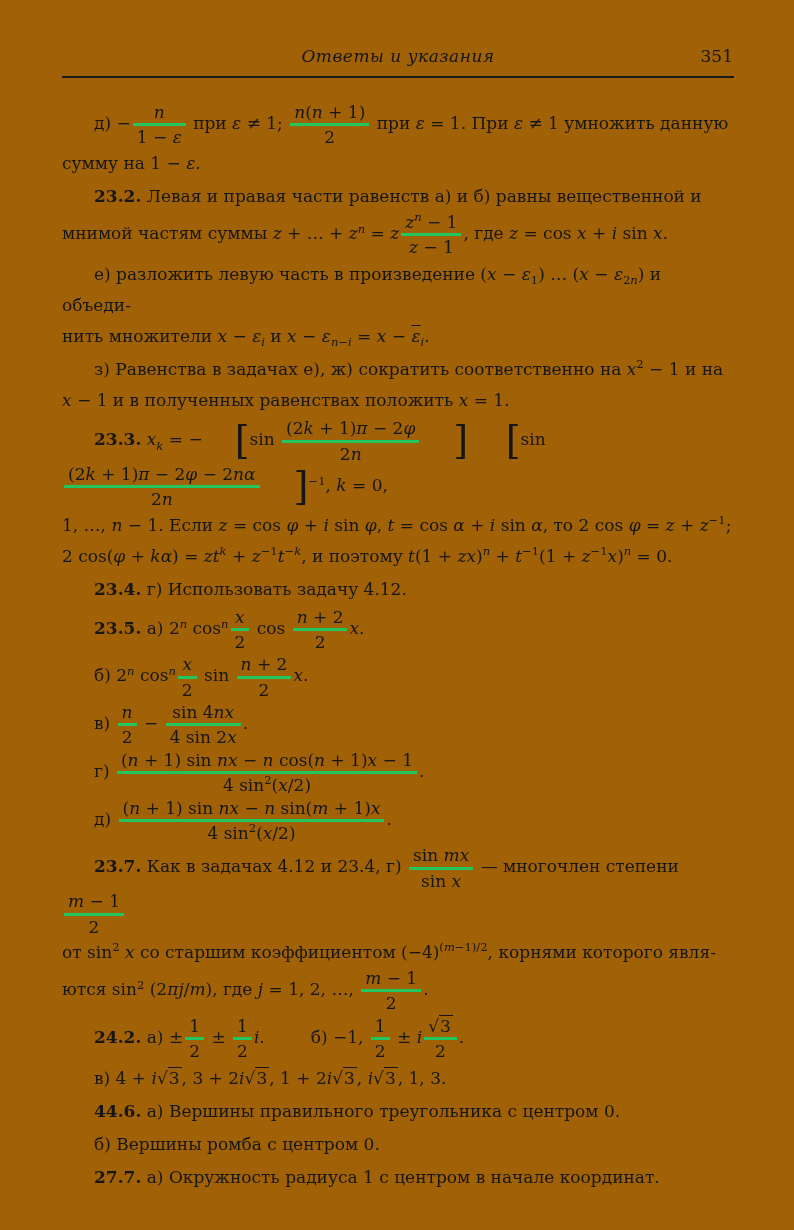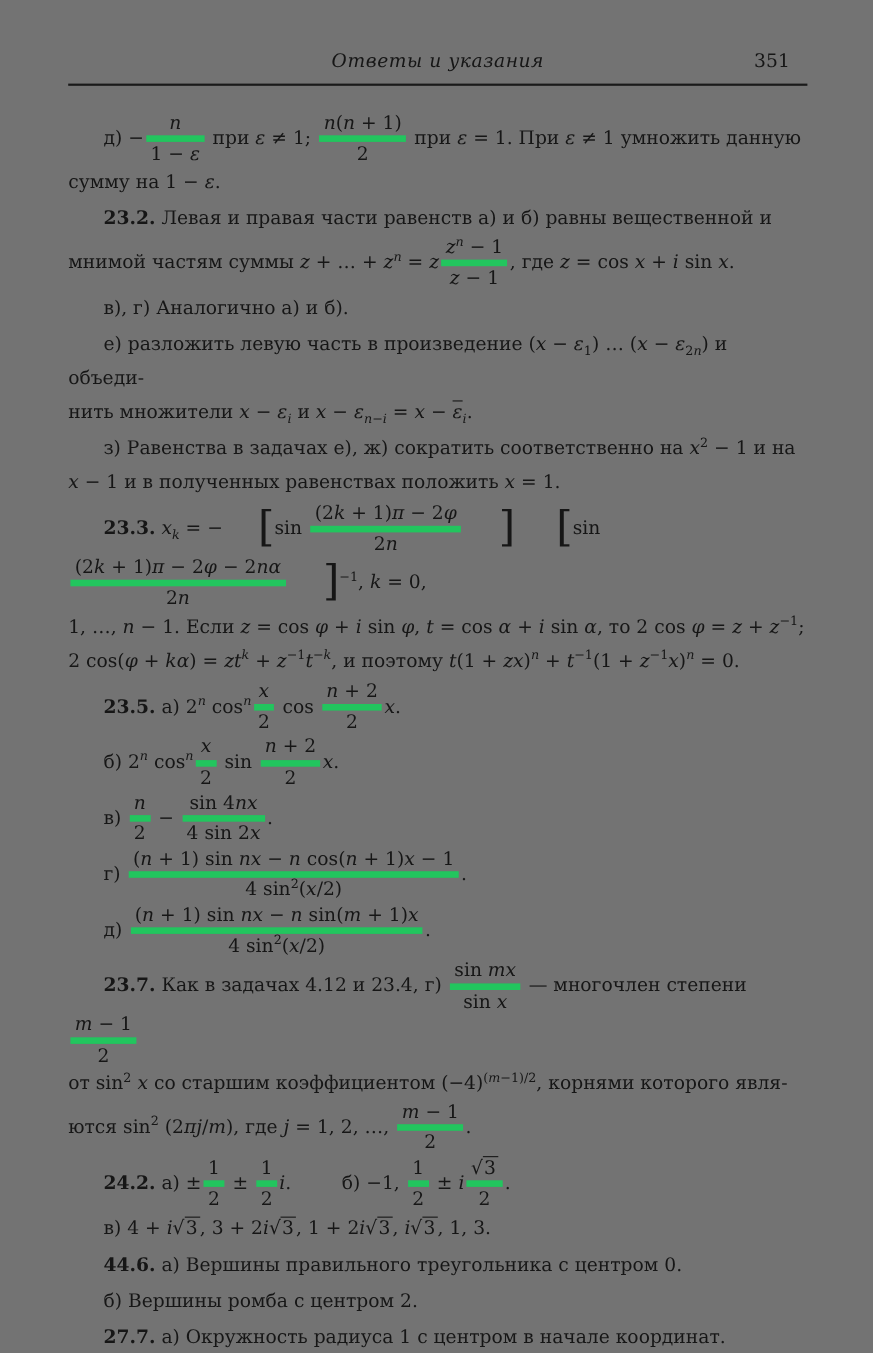--- a/index.html
+++ b/index.html
@@ -1,74 +1,74 @@
 <!DOCTYPE html>
 <html><head>
 <meta charset="utf-8">
 <style>
   html,body { margin:0; padding:0; background:#ffffff; }
   .page {
     position:relative; width:794px; height:1230px; box-sizing:border-box;
-    background:#737373; color:#161616; overflow:hidden;
+    background:#a16207; color:#161616; overflow:hidden;
     font-family:"DejaVu Serif", serif;
     padding:46px 60px 0 62px;
   }
   .header {
     position:relative; height:30px;
     border-bottom:2px solid #1a1a1a;
     font-size:17px;
   }
   .running-title {
     position:absolute; left:0; right:0; text-align:center;
     font-style:italic; letter-spacing:0.5px;
   }
-  .page-number { position:absolute; right:16px; top:0; font-style:normal; }
+  .page-number { position:absolute; right:1px; top:0; font-style:normal; }
   .content {
     margin-top:24px; font-size:17px; line-height:1.82; text-align:left;
   }
   p.para { margin:2px 0; text-indent:32px; }
   .it { font-style:italic; }
   .bold { font-weight:bold; }
   sup { font-size:68%; line-height:0; vertical-align:super; }
   sub { font-size:68%; line-height:0; vertical-align:sub; }
   .frac {
     display:inline-block; vertical-align:middle; text-align:center;
     line-height:1.2; margin:0 2px; text-indent:0;
   }
   .frac .num { display:block; padding:0 4px 1px; }
-  .frac .den { display:block; border-top:6px solid #22c55e; padding:1px 4px 0; }
+  .frac .den { display:block; border-top:3px solid #22c55e; padding:1px 4px 0; }
   .big {
     display:inline-block; font-size:225%; line-height:0.85;
     vertical-align:middle; position:relative; top:-1px; font-weight:300;
   }
   .sqrt { white-space:nowrap; }
   .sqrt .rad { border-top:1px solid #161616; padding:0 2px 0 1px; }
   .over { text-decoration:overline; }
   .gap { display:inline-block; width:46px; }
 </style>
 </head>
 <body>
 
 <div class="page">
   <div class="header">
     <span class="running-title">Ответы и указания</span>
     <span class="page-number">351</span>
   </div>
   <div class="content">
       <p class="para">д) −<span class="frac"><span class="num"><span class="it">n</span></span><span class="den">1 − <span class="it">ε</span></span></span> при <span class="it">ε</span> ≠ 1;  <span class="frac"><span class="num"><span class="it">n</span>(<span class="it">n</span> + 1)</span><span class="den">2</span></span> при <span class="it">ε</span> = 1. При <span class="it">ε</span> ≠ 1 умножить данную<br>сумму на 1 − <span class="it">ε</span>.</p>
       <p class="para"><span class="bold">23.2.</span>  Левая и правая части равенств а) и б) равны вещественной и<br>мнимой частям суммы <span class="it">z</span> + … + <span class="it">z</span><sup><span class="it">n</span></sup> = <span class="it">z</span><span class="frac"><span class="num"><span class="it">z</span><sup><span class="it">n</span></sup> − 1</span><span class="den"><span class="it">z</span> − 1</span></span>, где <span class="it">z</span> = cos <span class="it">x</span> + <span class="it">i</span> sin <span class="it">x</span>.</p>
-      <p class="para">в), г) Аналогично а) и б).</p>
       <p class="para">е) разложить левую часть в произведение (<span class="it">x</span> − <span class="it">ε</span><sub>1</sub>) … (<span class="it">x</span> − <span class="it">ε</span><sub>2<span class="it">n</span></sub>) и объеди-<br>нить множители <span class="it">x</span> − <span class="it">ε</span><sub><span class="it">i</span></sub> и <span class="it">x</span> − <span class="it">ε</span><sub><span class="it">n</span>−<span class="it">i</span></sub> = <span class="it">x</span> − <span class="over"><span class="it">ε</span></span><sub><span class="it">i</span></sub>.</p>
       <p class="para">з) Равенства в задачах е), ж) сократить соответственно на <span class="it">x</span><sup>2</sup> − 1 и на<br><span class="it">x</span> − 1 и в полученных равенствах положить <span class="it">x</span> = 1.</p>
       <p class="para"><span class="bold">23.3.</span>  <span class="it">x</span><sub><span class="it">k</span></sub> = −<span class="big">[</span>sin <span class="frac"><span class="num">(2<span class="it">k</span> + 1)<span class="it">π</span> − 2<span class="it">φ</span></span><span class="den">2<span class="it">n</span></span></span><span class="big">]</span> <span class="big">[</span>sin <span class="frac"><span class="num">(2<span class="it">k</span> + 1)<span class="it">π</span> − 2<span class="it">φ</span> − 2<span class="it">n</span><span class="it">α</span></span><span class="den">2<span class="it">n</span></span></span><span class="big">]</span><sup>−1</sup>, <span class="it">k</span> = 0,<br>1, …, <span class="it">n</span> − 1. Если <span class="it">z</span> = cos <span class="it">φ</span> + <span class="it">i</span> sin <span class="it">φ</span>, <span class="it">t</span> = cos <span class="it">α</span> + <span class="it">i</span> sin <span class="it">α</span>, то 2 cos <span class="it">φ</span> = <span class="it">z</span> + <span class="it">z</span><sup>−1</sup>;<br>2 cos(<span class="it">φ</span> + <span class="it">k</span><span class="it">α</span>) = <span class="it">z</span><span class="it">t</span><sup><span class="it">k</span></sup> + <span class="it">z</span><sup>−1</sup><span class="it">t</span><sup>−<span class="it">k</span></sup>, и поэтому <span class="it">t</span>(1 + <span class="it">z</span><span class="it">x</span>)<sup><span class="it">n</span></sup> + <span class="it">t</span><sup>−1</sup>(1 + <span class="it">z</span><sup>−1</sup><span class="it">x</span>)<sup><span class="it">n</span></sup> = 0.</p>
+      <p class="para"><span class="bold">23.4.</span>  г) Использовать задачу 4.12.</p>
       <p class="para"><span class="bold">23.5.</span>  а) 2<sup><span class="it">n</span></sup> cos<sup><span class="it">n</span></sup><span class="frac"><span class="num"><span class="it">x</span></span><span class="den">2</span></span> cos <span class="frac"><span class="num"><span class="it">n</span> + 2</span><span class="den">2</span></span><span class="it">x</span>.</p>
       <p class="para">б) 2<sup><span class="it">n</span></sup> cos<sup><span class="it">n</span></sup><span class="frac"><span class="num"><span class="it">x</span></span><span class="den">2</span></span> sin <span class="frac"><span class="num"><span class="it">n</span> + 2</span><span class="den">2</span></span><span class="it">x</span>.</p>
       <p class="para">в) <span class="frac"><span class="num"><span class="it">n</span></span><span class="den">2</span></span> − <span class="frac"><span class="num">sin 4<span class="it">n</span><span class="it">x</span></span><span class="den">4 sin 2<span class="it">x</span></span></span>.</p>
       <p class="para">г) <span class="frac"><span class="num">(<span class="it">n</span> + 1) sin <span class="it">n</span><span class="it">x</span> − <span class="it">n</span> cos(<span class="it">n</span> + 1)<span class="it">x</span> − 1</span><span class="den">4 sin<sup>2</sup>(<span class="it">x</span>/2)</span></span>.</p>
       <p class="para">д) <span class="frac"><span class="num">(<span class="it">n</span> + 1) sin <span class="it">n</span><span class="it">x</span> − <span class="it">n</span> sin(<span class="it">m</span> + 1)<span class="it">x</span></span><span class="den">4 sin<sup>2</sup>(<span class="it">x</span>/2)</span></span>.</p>
       <p class="para"><span class="bold">23.7.</span>  Как в задачах 4.12 и 23.4, г) <span class="frac"><span class="num">sin <span class="it">m</span><span class="it">x</span></span><span class="den">sin <span class="it">x</span></span></span> — многочлен степени <span class="frac"><span class="num"><span class="it">m</span> − 1</span><span class="den">2</span></span><br>от sin<sup>2</sup> <span class="it">x</span> со старшим коэффициентом (−4)<sup>(<span class="it">m</span>−1)/2</sup>, корнями которого явля-<br>ются sin<sup>2</sup> (2<span class="it">π</span><span class="it">j</span>/<span class="it">m</span>), где <span class="it">j</span> = 1, 2, …, <span class="frac"><span class="num"><span class="it">m</span> − 1</span><span class="den">2</span></span>.</p>
       <p class="para"><span class="bold">24.2.</span>  а) ±<span class="frac"><span class="num">1</span><span class="den">2</span></span> ± <span class="frac"><span class="num">1</span><span class="den">2</span></span><span class="it">i</span>.<span class="gap"></span>б) −1, <span class="frac"><span class="num">1</span><span class="den">2</span></span> ± <span class="it">i</span><span class="frac"><span class="num"><span class="sqrt">√<span class="rad">3</span></span></span><span class="den">2</span></span>.</p>
       <p class="para">в) 4 + <span class="it">i</span><span class="sqrt">√<span class="rad">3</span></span>, 3 + 2<span class="it">i</span><span class="sqrt">√<span class="rad">3</span></span>, 1 + 2<span class="it">i</span><span class="sqrt">√<span class="rad">3</span></span>, <span class="it">i</span><span class="sqrt">√<span class="rad">3</span></span>, 1, 3.</p>
       <p class="para"><span class="bold">44.6.</span>  а) Вершины правильного треугольника с центром 0.</p>
-      <p class="para">б) Вершины ромба с центром 2.</p>
+      <p class="para">б) Вершины ромба с центром 0.</p>
       <p class="para"><span class="bold">27.7.</span>  а) Окружность радиуса 1 с центром в начале координат.</p>
     </div>
 </div>
 
 </body></html>

